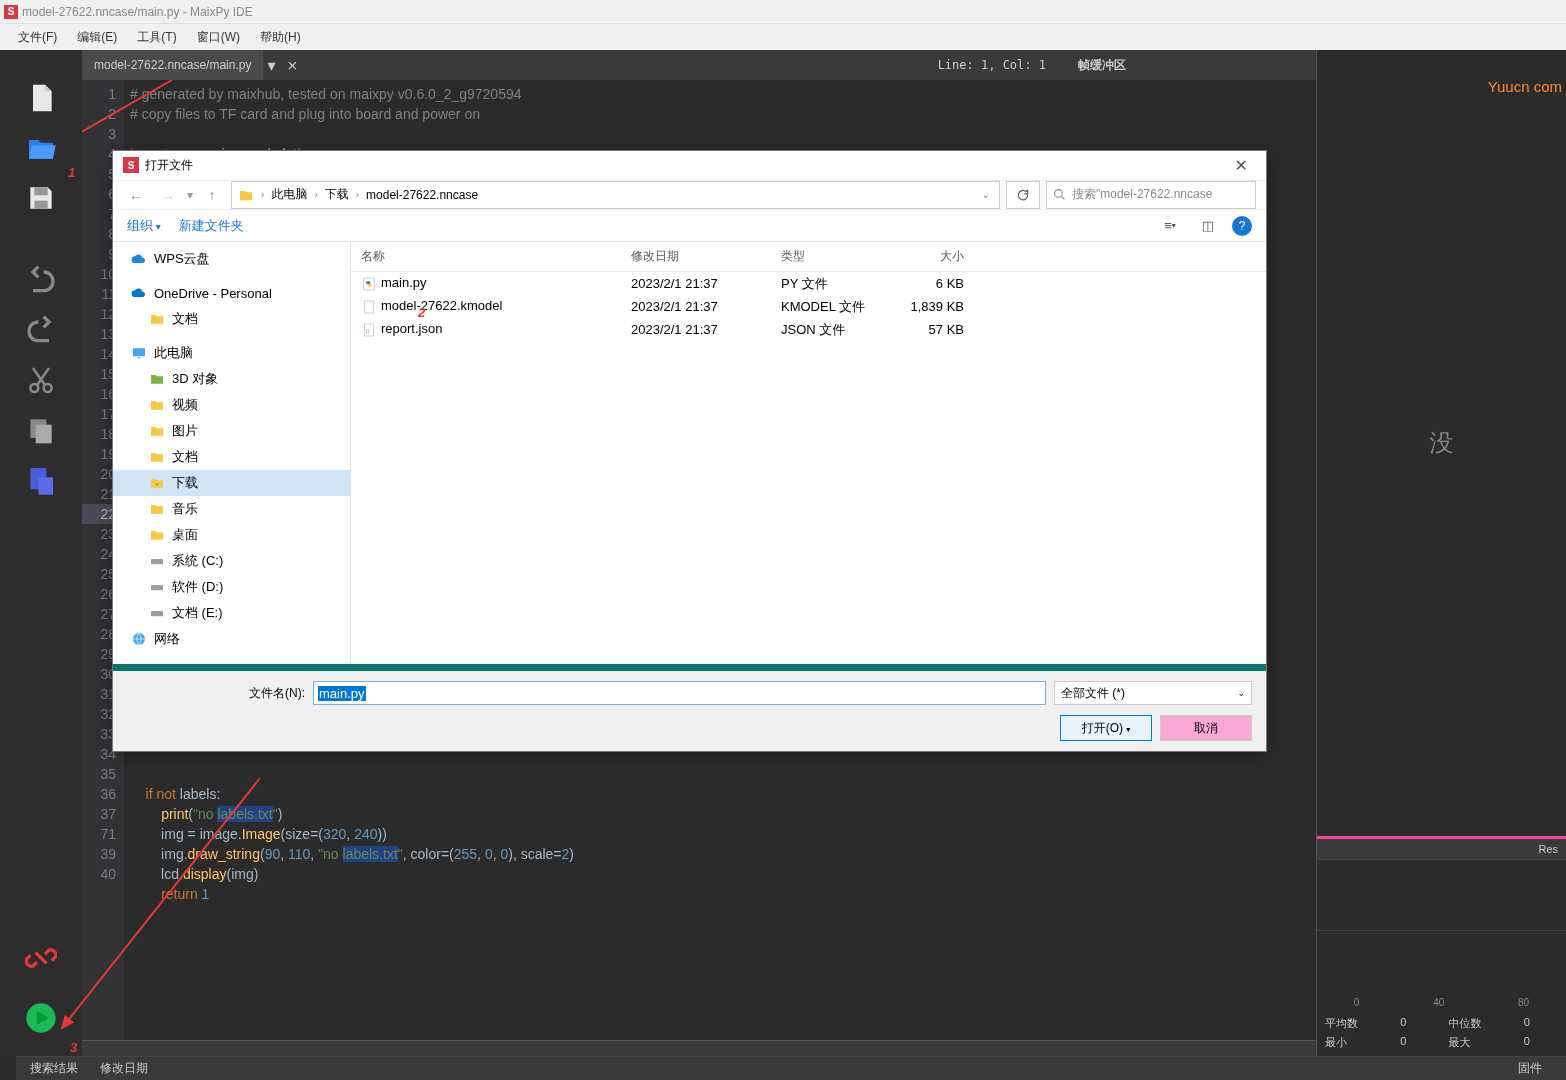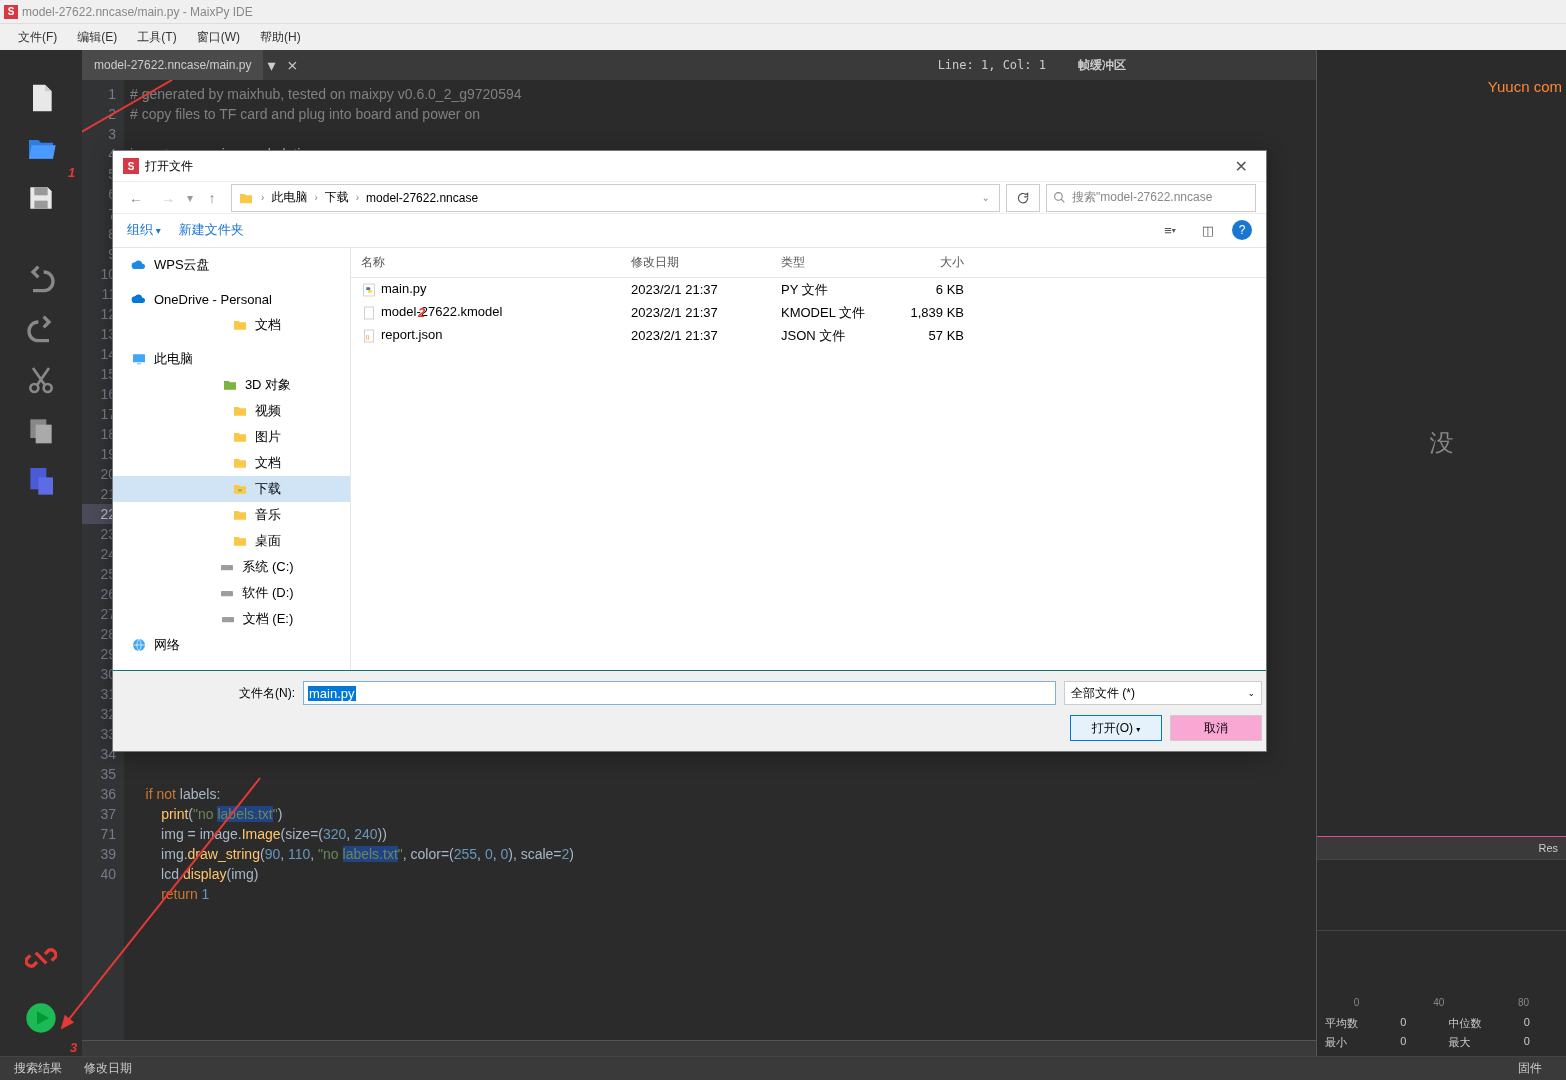--- a/index.html
+++ b/index.html
@@ -34,30 +34,30 @@
 .code .cm { color: #808080; }
 .code .kw { color: #cc7832; }
 .code .str { color: #6a8759; }
 .code .strbg { background: #214283; color: #6a8759; }
 .code .num { color: #6897bb; }
 .code .fn { color: #ffc66d; }
 .arrow-red { position: absolute; }
 
 .right-panel { width: 250px; background: #2b2b2b; border-left: 1px solid #555; display: flex; flex-direction: column; }
 .rp-big { flex: 1; display: flex; align-items: center; justify-content: center; color: #888; font-size: 24px; }
-.rp-res { height: 24px; background: #3a3a3a; color: #ccc; font-size: 11px; display: flex; align-items: center; justify-content: flex-end; padding-right: 8px; border-top: 1px solid #ec4899; border-bottom: 1px solid #444;}
+.rp-res { height: 24px; background: #3a3a3a; color: #ccc; font-size: 11px; display: flex; align-items: center; justify-content: flex-end; padding-right: 8px; border-top: 3px solid #ec4899; border-bottom: 1px solid #444;}
 .rp-histo { height: 70px; background: #2b2b2b; position: relative; }
 .rp-stats { padding: 6px 8px; font-size: 11px; color: #ccc; display: grid; grid-template-columns: auto auto auto auto; gap: 4px 14px; }
 .rp-chart { height: 80px; background: #2b2b2b; position: relative; border-top: 1px solid #444;}
 .rp-axis { position:absolute; bottom:2px; left:0; right:0; display:flex; justify-content:space-around; font-size:10px; color:#888;}
 .rp-watermark { position:absolute; right:4px; top:78px; font-size:15px; color:#ff8833;}
 
 
 .hscroll { height: 16px; background: #3a3a3a; border-top: 1px solid #555; }
-.bottom-bar { height: 24px; background: #3a3a3a; display: flex; align-items: center; padding-left: 14px; gap: 22px; font-size: 12px; color: #ccc; border-top:1px solid #444;}
+.bottom-bar { height: 24px; background: #3a3a3a; display: flex; align-items: center; padding-left: 14px; gap: 22px; font-size: 12px; color: #ccc; border-top:1px solid #444;margin-left:16px;}
 .bottom-bar .rt { margin-left: auto; padding-right: 24px; }
 
 
 .file-dialog { position: absolute; left: 112px; top: 150px; width: 1155px; height: 602px; background: #fff; border: 1px solid #777; display: flex; flex-direction: column; box-shadow: 0 4px 20px rgba(0,0,0,0.3);}
 .fd-title { height: 36px; display: flex; align-items: center; padding: 0 10px; font-size: 12px; }
 .fd-title .logo { width: 16px; height: 16px; background: #d63943; margin-right: 6px; color: white; font-size: 10px; font-weight: bold; display:flex; align-items:center; justify-content:center;}
 .fd-title .close { margin-left: auto; font-size: 16px; cursor: pointer; padding: 0 8px; color: #555; }
 .fd-nav { height: 38px; display: flex; align-items: center; padding: 0 10px; gap: 6px; border-top: 1px solid #eee; border-bottom: 1px solid #eee; font-size: 12px; }
 .fd-nav .arrow { width: 26px; text-align: center; color: #888; font-size: 14px; }
 .fd-nav .sep { color: #999; }
@@ -69,34 +69,34 @@
 .fd-toolbar { height: 40px; display: flex; align-items: center; padding: 0 14px; gap: 18px; font-size: 13px; color: #1976d2; border-bottom: 1px solid #e5e5e5;}
 .fd-toolbar .dd::after { content: " ▾"; font-size: 10px; }
 .fd-toolbar .right { margin-left: auto; display: flex; gap: 10px; align-items: center; }
 .fd-toolbar .icon-btn { width: 28px; height: 22px; display:flex; align-items:center; justify-content:center; color:#555; }
 .fd-toolbar .help { width: 20px; height: 20px; border-radius: 50%; background: #1976d2; color: white; display:flex;align-items:center;justify-content:center; font-size:12px;}
 
 .fd-body { flex: 1; display: flex; }
 .fd-tree { width: 238px; border-right: 1px solid #e5e5e5; padding: 4px 0; font-size: 13px; overflow: hidden; }
 .fd-tree-item { height: 26px; display: flex; align-items: center; padding-left: 18px; gap: 7px; cursor: pointer; }
 .fd-tree-item.sel { background: #d0e4f5; }
-.fd-tree-item.ind1 { padding-left: 50px; justify-content: center; }
+.fd-tree-item.ind1 { padding-left: 36px; }
 .fd-tree-item svg { width: 16px; height: 16px; flex-shrink: 0; }
 .fd-list { flex: 1; font-size: 13px; }
 .fd-list-head { height: 30px; display: flex; align-items: center; border-bottom: 1px solid #e5e5e5; color: #555; font-size: 12px; }
 .fd-list-head > div { padding-left: 10px; }
 .fd-col-name { width: 270px; }
 .fd-col-date { width: 150px; }
 .fd-col-type { width: 125px; }
 .fd-col-size { width: 78px; text-align: right; padding-right: 10px; }
 .fd-list-row { height: 23px; display: flex; align-items: center; }
 .fd-list-row > div { padding-left: 10px; }
 .fd-list-row svg { width: 16px; height: 16px; vertical-align: middle; margin-right: 4px; }
 
-.fd-bottom { height: 88px; background: #f0f0f0; border-top: 1px solid #0f766e; padding: 10px 4px; display: flex; flex-direction: column; gap: 10px; }
+.fd-bottom { height: 88px; background: #f0f0f0; border-top: 7px solid #0f766e; padding: 10px 14px; display: flex; flex-direction: column; gap: 10px; }
 .fd-fn-row { display: flex; align-items: center; gap: 8px; font-size: 12px; padding-left: 122px; }
 .fd-fn-input { flex: 1; height: 24px; border: 1px solid #7eb0dd; background: white; padding: 0 4px; font-size: 13px; display: flex; align-items: center; }
 .fd-fn-input .sel { background: #0078d7; color: white; padding: 0 1px; }
 .fd-filter { width: 198px; height: 24px; border: 1px solid #ccc; background: white; padding: 0 6px; font-size: 12px; display:flex; align-items:center;}
 .fd-btn-row { display: flex; justify-content: flex-end; gap: 8px; }
 .fd-btn { width: 92px; height: 26px; border: 1px solid #ccc; background: #f9a8d4; font-size: 12px; cursor: pointer; }
 .fd-btn.primary { border: 1px solid #0078d7; background: #e5f1fb; }
 
 
 .ann-num { position: absolute; color: #e53935; font-size: 13px; font-weight: bold; font-style: italic; z-index: 100; }

